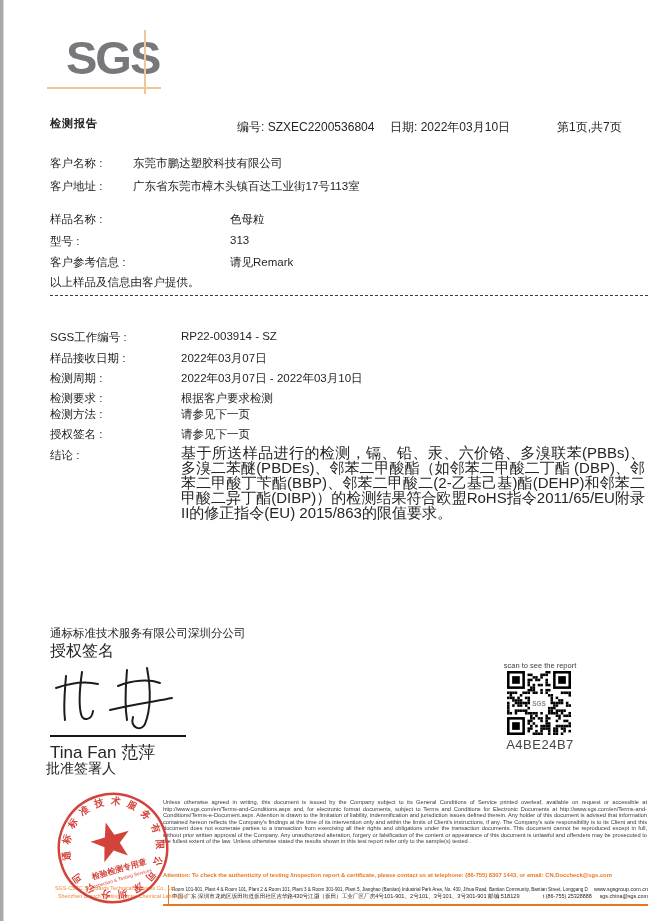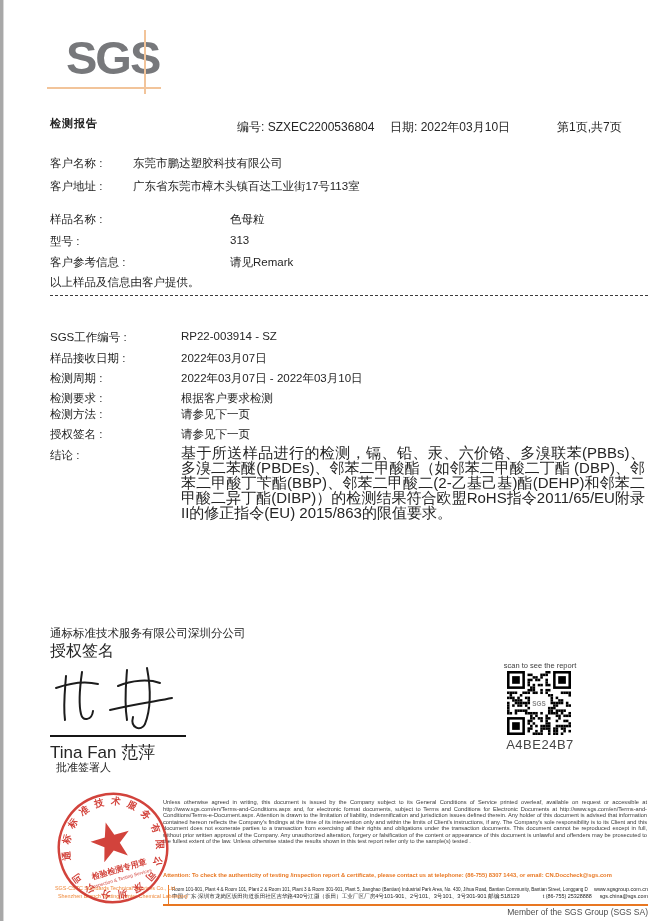--- a/index.html
+++ b/index.html
@@ -36,21 +36,21 @@
   #dash-sep { left:50px; top:295px; width:598px; border-top:1px dashed #3c3c3c; }
 
   #conclusion { left:181px; top:445px; width:464px; font-size:15px; line-height:15px; text-align:justify; }
 
   
   #sig-company { left:50px; top:626px; font-size:11.5px; }
   #sig-auth { left:50px; top:641px; font-size:16px; }
   #sig-svg { left:52px; top:662px; }
   #sig-line { left:50px; top:735px; width:136px; height:2px; background:#161616; }
   #sig-name { left:50px; top:741px; font-size:17px; }
-  #sig-title { left:56px; top:760px; font-size:11px; }
+  #sig-title { left:46px; top:760px; font-size:14px; }
 
   
   #qr-caption { left:498px; top:661px; width:84px; text-align:center; font-size:7.5px; color:#3d3d3d; }
   #qr-svg { left:507px; top:671px; }
   #qr-code-text { left:498px; top:737px; width:84px; text-align:center; font-size:13px; letter-spacing:.5px; color:#454545; }
 
   
   #disclaimer { left:163px; top:799px; width:484px; font-size:5.7px; line-height:6.55px; text-align:justify; color:#3a3a3a; }
   #attention { left:163px; top:872px; width:484px; font-size:5.8px; line-height:6.6px; font-weight:bold; color:#e87722; }
   #addr-divider { left:168px; top:885px; width:1px; height:19px; background:#e87722; }
@@ -362,21 +362,20 @@
   <div id="addr-row1" class="addr-row">
     <span class="addr-main">Room 101-901, Plant 4 &amp; Room 101, Plant 2 &amp; Room 101, Plant 3 &amp; Room 301-901, Plant 5, Jianghao (Bantian) Industrial Park Area, No. 430, Jihua Road, Bantian Community, Bantian Street, Longgang District, Shenzhen, Guangdong, China 518129</span>
     <span class="addr-side">www.sgsgroup.com.cn</span>
   </div>
   <div id="addr-row2" class="addr-row">
     <span class="addr-main">中国·广东·深圳市龙岗区坂田街道坂田社区吉华路430号江灏（坂田）工业厂区厂房4号101-901、2号101、3号101、3号301-901 邮编:518129</span>
     <span class="addr-side phone">t (86-755) 25328888</span>
     <span class="addr-side email">sgs.china@sgs.com</span>
   </div>
   <div id="footer-rule" class="abs"></div>
-  <div id="member" class="abs">Member of the SGS Group (SGS SA)</div>
 
   <div id="lab-en1" class="abs">SGS-CSTC Standards Technical Services Co., Ltd.</div>
   <div id="lab-en2" class="abs">Shenzhen Branch Testing Center Chemical Laboratory</div>
   <svg id="stamp" class="abs" viewBox="0 0 120 120">
     <defs>
       <path id="ring-path" d="M14,60 a46,46 0 1 1 92,0 a46,46 0 1 1 -92,0" fill="none"></path>
     </defs>
     <circle cx="60" cy="60" r="57" fill="none" stroke="#cf342c" stroke-width="2.6"></circle>
     <polygon points="60,32 65.2,46.9 80.9,47.2 68.4,56.7 72.9,71.8 60,62.8 47.1,71.8 51.6,56.7 39.1,47.2 54.8,46.9" fill="#cf342c"></polygon>
     <text font-size="10" letter-spacing="6.5" fill="#cf342c" font-weight="bold">

